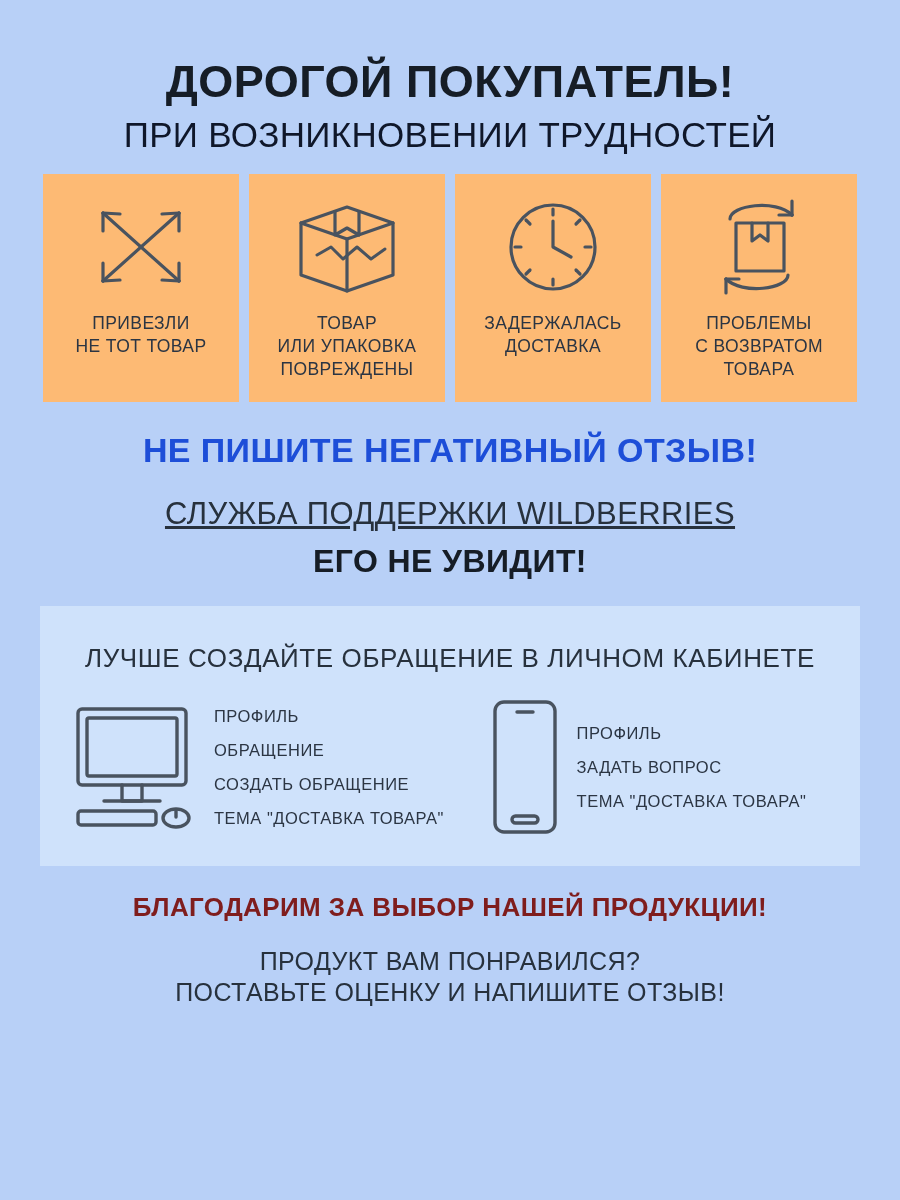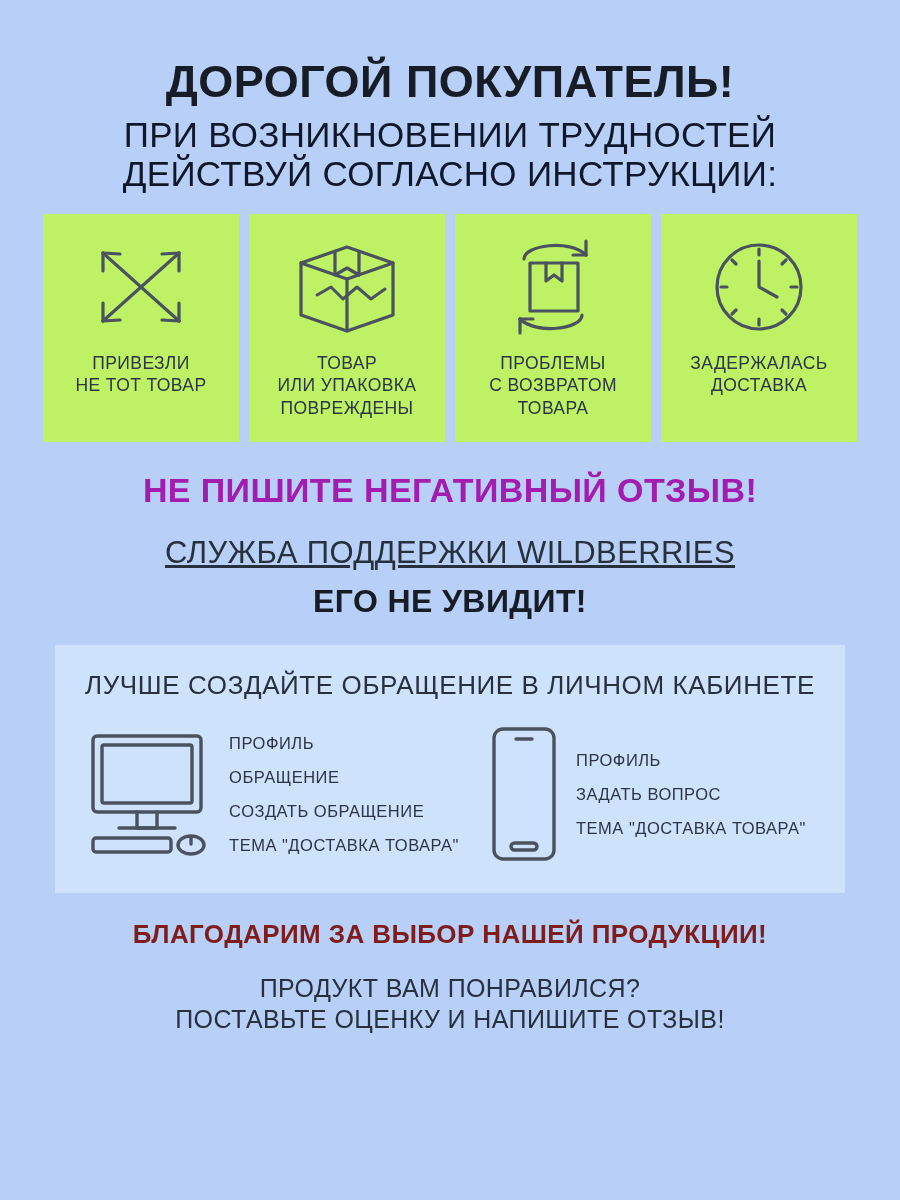--- a/index.html
+++ b/index.html
@@ -15,21 +15,20 @@
     overflow: hidden;
   }
   .page {
     position: relative;
     width: 900px;
     height: 1168px;
     box-sizing: border-box;
     padding: 40px 40px 0 40px;
     display: flex;
     flex-direction: column;
-    align-items: center;
   }
 
   
   .headline {
     text-align: center;
     font-size: 45px;
     font-weight: bold;
     letter-spacing: 0.5px;
     line-height: 1.05;
     margin: 18px 0 10px 0;
@@ -47,21 +46,21 @@
   .subhead .l2 { display: block; }
 
   
   .cards {
     display: flex;
     gap: 10px;
     justify-content: center;
     margin-top: 4px;
   }
   .card {
-    background: #bef264;
+    background: #fdba74;
     width: 196px;
     min-height: 228px;
     box-sizing: border-box;
     padding: 18px 8px 16px 8px;
     display: flex;
     flex-direction: column;
     align-items: center;
   }
   .card .icon {
     height: 110px;
@@ -81,21 +80,21 @@
 
   
   .warn {
     text-align: center;
     margin-top: 30px;
   }
   .warn .big {
     font-size: 34px;
     font-weight: bold;
     letter-spacing: 0.4px;
-    color: #a21caf;
+    color: #1d4ed8;
     line-height: 1.1;
   }
   .warn .mid {
     font-size: 31px;
     font-weight: 400;
     letter-spacing: 0.4px;
     color: #27313d;
     margin-top: 26px;
     line-height: 1.15;
     text-decoration: underline;
@@ -116,20 +115,21 @@
     padding: 24px 30px 28px 30px;
     box-sizing: border-box;
   }
   .panel-title {
     text-align: center;
     font-size: 26px;
     font-weight: 400;
     letter-spacing: 0.6px;
     line-height: 1.25;
     color: #27313d;
+    margin-top: 12px;
   }
   .panel-cols {
     display: flex;
     margin-top: 22px;
   }
   .panel-col {
     display: flex;
     align-items: center;
     gap: 14px;
     flex: 1;
@@ -169,21 +169,20 @@
   svg { display: block; }
 </style>
 </head>
 <body>
 
 <div class="page">
 
   <div class="headline">ДОРОГОЙ ПОКУПАТЕЛЬ!</div>
   <div class="subhead">
     <span class="l1">ПРИ ВОЗНИКНОВЕНИИ ТРУДНОСТЕЙ</span>
-    <span class="l2">ДЕЙСТВУЙ СОГЛАСНО ИНСТРУКЦИИ:</span>
   </div>
 
   <div class="cards">
 
     <div class="card">
       <div class="icon">
         <svg width="108" height="96" viewBox="0 0 108 96" fill="none" stroke="#49535f" stroke-width="3.2" stroke-linecap="round" stroke-linejoin="round">
           <path d="M16 14 L92 82"></path>
           <path d="M92 14 L16 82"></path>
           <path d="M16 14 L16 32"></path>
@@ -210,53 +209,53 @@
           <path d="M26 58 L40 50 L52 62 L66 50 L80 62 L94 52" stroke-width="3"></path>
         </svg>
       </div>
       <div class="card-label">ТОВАР
 ИЛИ УПАКОВКА
 ПОВРЕЖДЕНЫ</div>
     </div>
 
     <div class="card">
       <div class="icon">
-        <svg width="106" height="100" viewBox="0 0 106 100" fill="none" stroke="#49535f" stroke-width="3.2" stroke-linecap="round" stroke-linejoin="round">
-          <rect x="30" y="26" width="48" height="48"></rect>
-          <path d="M46 26 L46 44 L54 38 L62 44 L62 26"></path>
-          <path d="M24 22 C24 8, 70 2, 86 18"></path>
-          <path d="M86 18 L86 4"></path>
-          <path d="M86 18 L73 18"></path>
-          <path d="M82 78 C82 92, 36 98, 20 82"></path>
-          <path d="M20 82 L20 96"></path>
-          <path d="M20 82 L33 82"></path>
-        </svg>
-      </div>
-      <div class="card-label">ПРОБЛЕМЫ
-С ВОЗВРАТОМ
-ТОВАРА</div>
-    </div>
-
-    <div class="card">
-      <div class="icon">
         <svg width="100" height="100" viewBox="0 0 100 100" fill="none" stroke="#49535f" stroke-width="3.2" stroke-linecap="round" stroke-linejoin="round">
           <circle cx="50" cy="50" r="42"></circle>
           <path d="M50 24 L50 50 L68 60"></path>
           <path d="M50 12 L50 18"></path>
             <path d="M50 82 L50 88"></path>
           <path d="M12 50 L18 50"></path>
             <path d="M82 50 L88 50"></path>
           <path d="M23 23 L27 27"></path>
             <path d="M73 73 L77 77"></path>
           <path d="M77 23 L73 27"></path>
             <path d="M27 73 L23 77"></path>
         </svg>
       </div>
       <div class="card-label">ЗАДЕРЖАЛАСЬ
 ДОСТАВКА</div>
+    </div>
+
+    <div class="card">
+      <div class="icon">
+        <svg width="106" height="100" viewBox="0 0 106 100" fill="none" stroke="#49535f" stroke-width="3.2" stroke-linecap="round" stroke-linejoin="round">
+          <rect x="30" y="26" width="48" height="48"></rect>
+          <path d="M46 26 L46 44 L54 38 L62 44 L62 26"></path>
+          <path d="M24 22 C24 8, 70 2, 86 18"></path>
+          <path d="M86 18 L86 4"></path>
+          <path d="M86 18 L73 18"></path>
+          <path d="M82 78 C82 92, 36 98, 20 82"></path>
+          <path d="M20 82 L20 96"></path>
+          <path d="M20 82 L33 82"></path>
+        </svg>
+      </div>
+      <div class="card-label">ПРОБЛЕМЫ
+С ВОЗВРАТОМ
+ТОВАРА</div>
     </div>
 
   </div>
 
   <div class="warn">
     <div class="big">НЕ ПИШИТЕ НЕГАТИВНЫЙ ОТЗЫВ!</div>
     <div class="mid">СЛУЖБА ПОДДЕРЖКИ WILDBERRIES</div>
     <div class="big2">ЕГО НЕ УВИДИТ!</div>
   </div>
 

